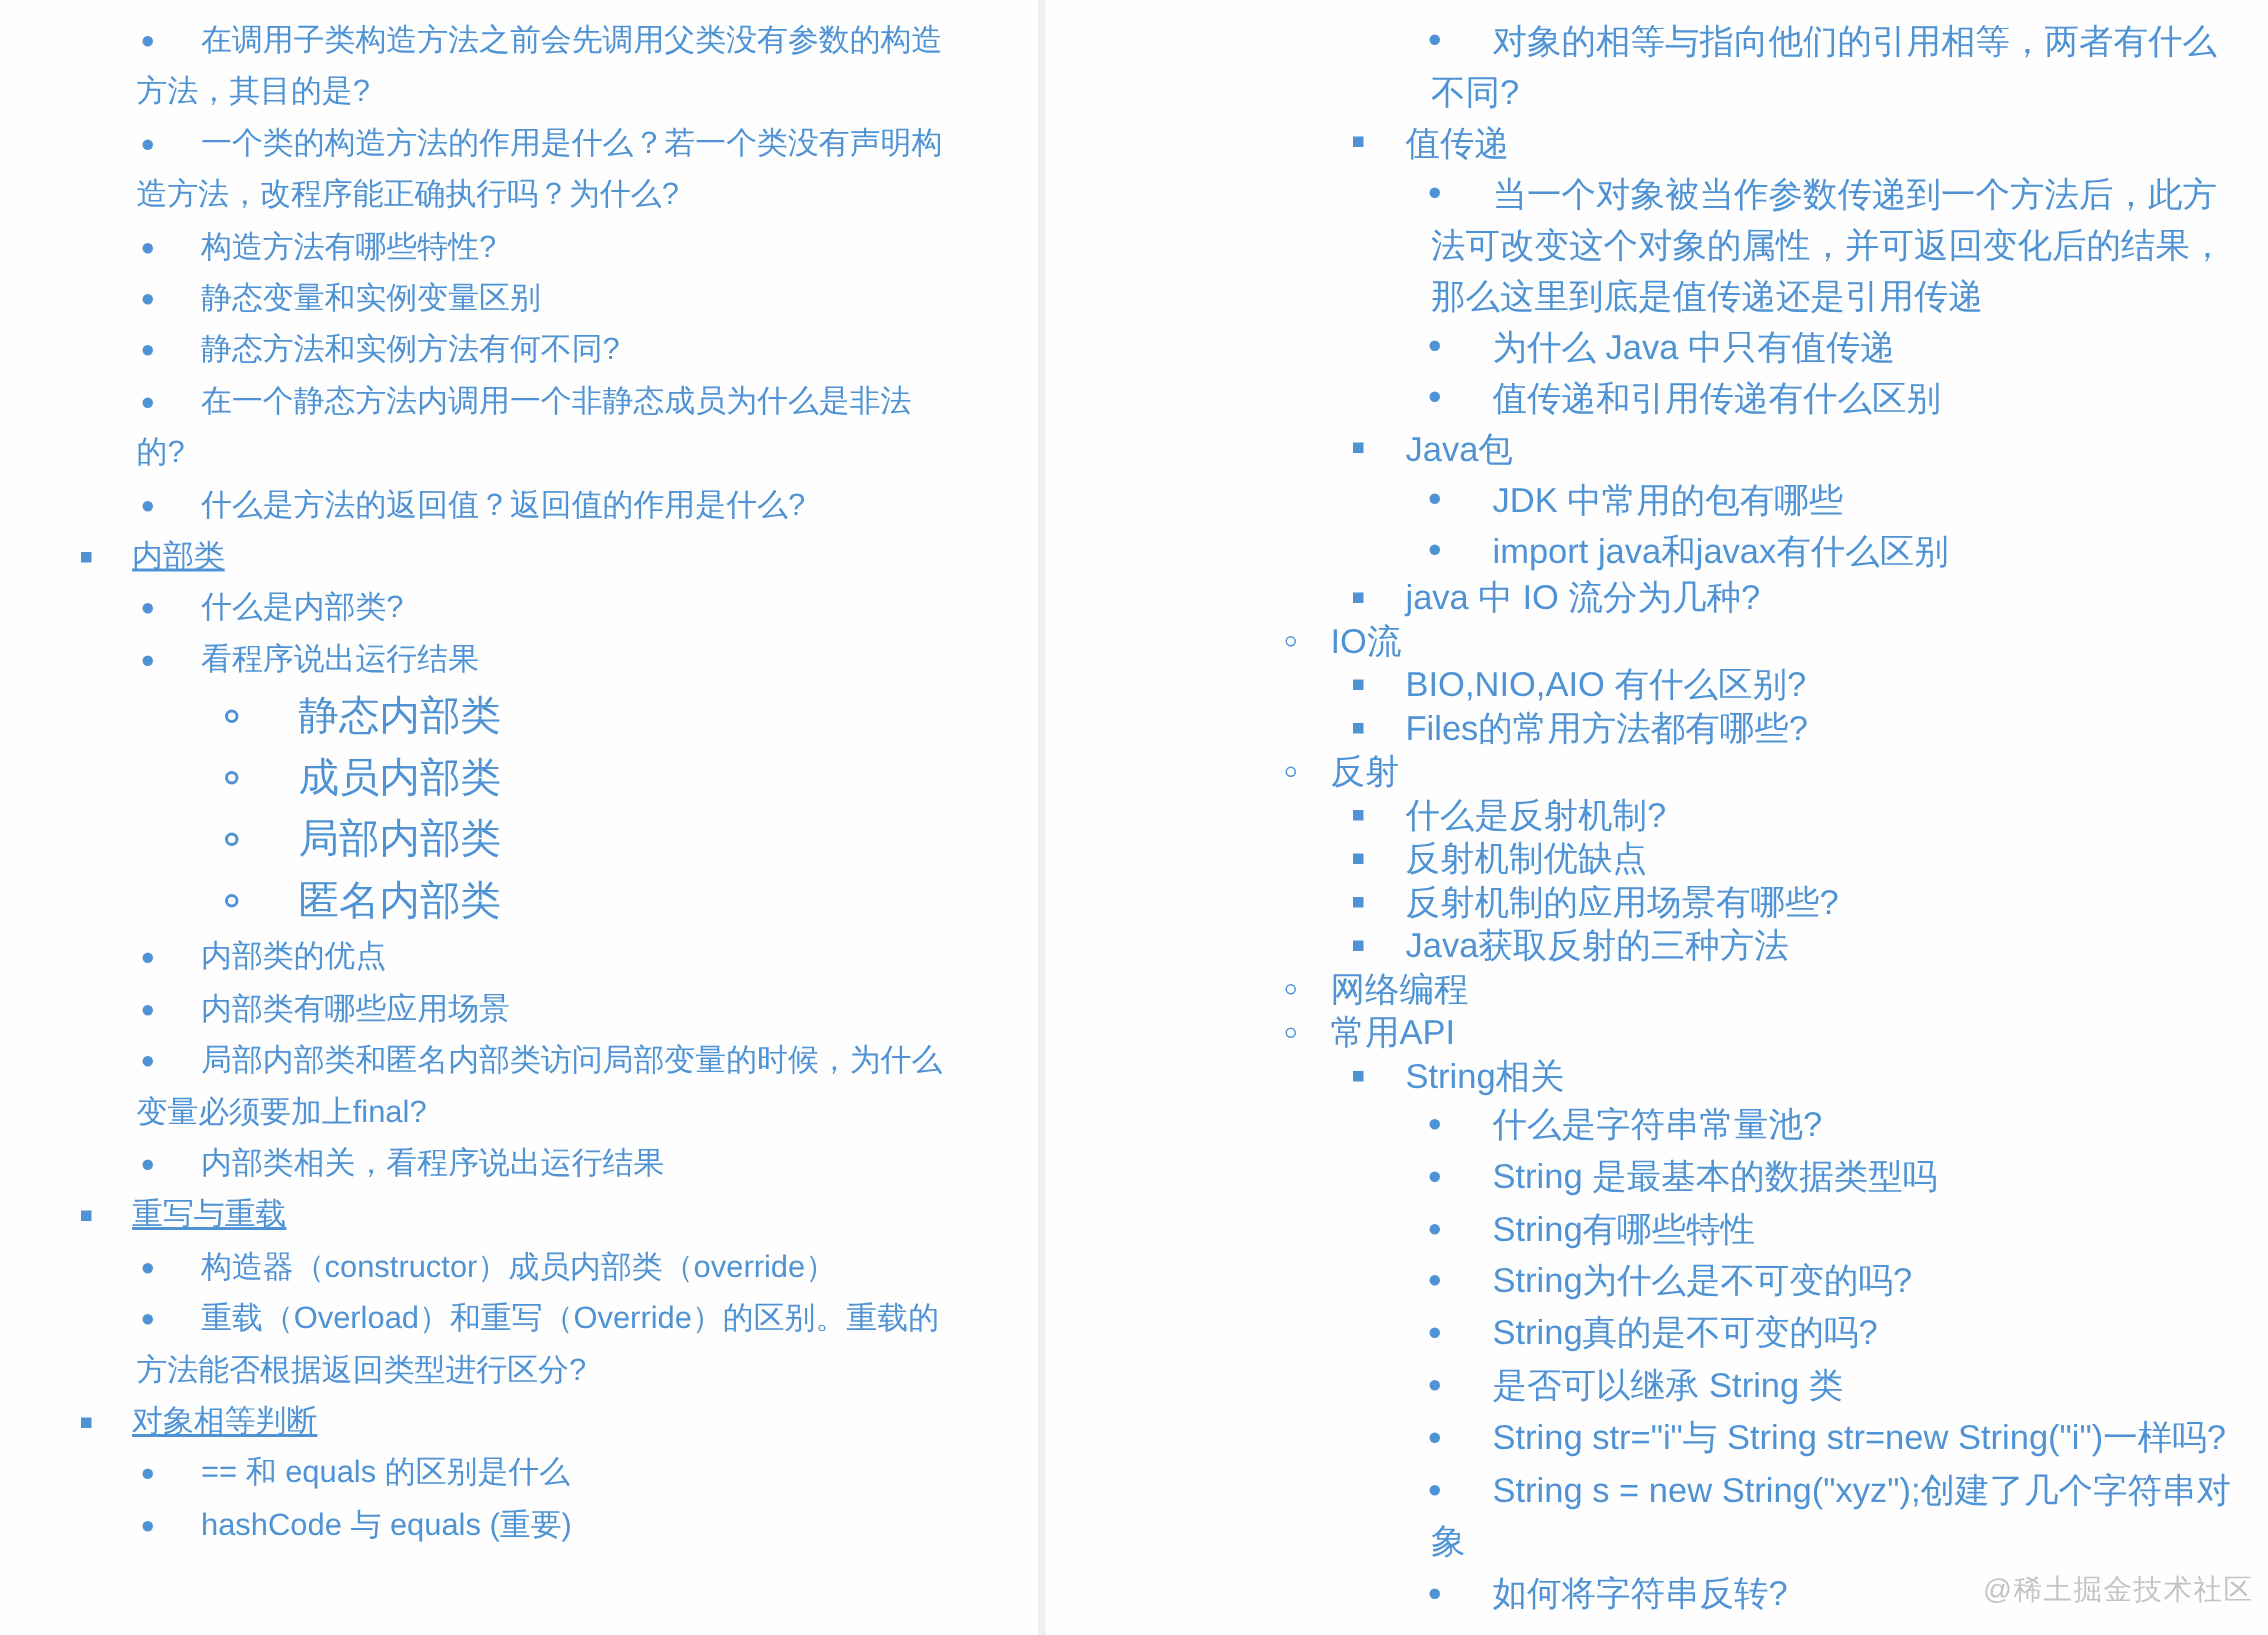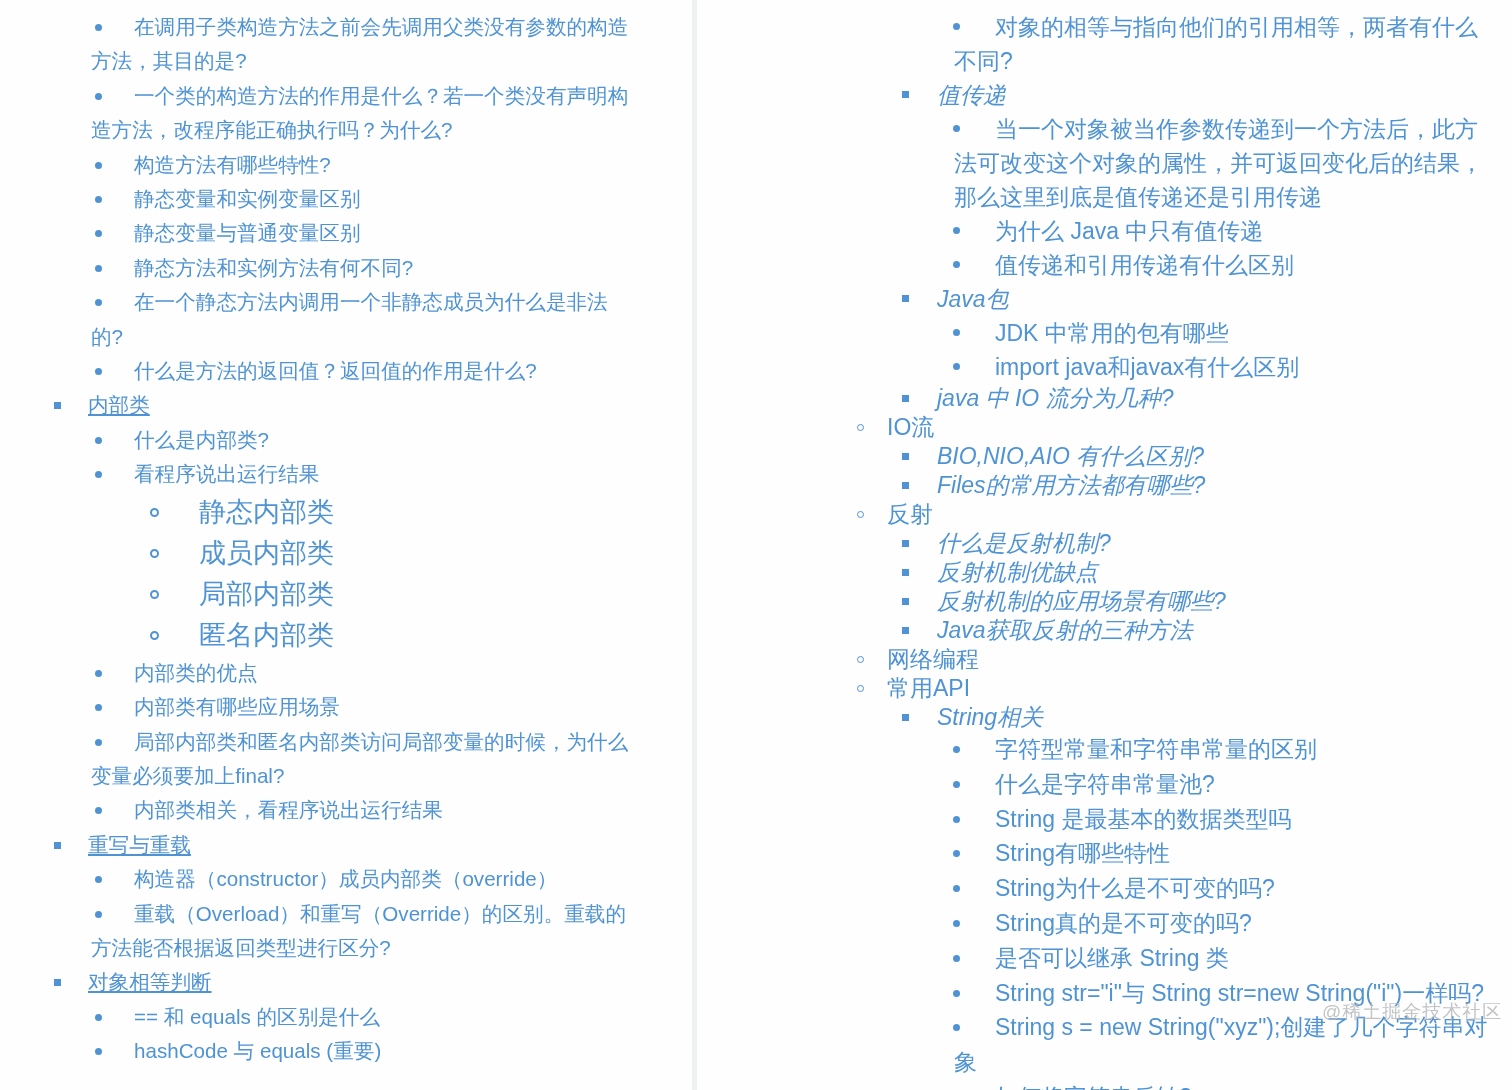--- a/index.html
+++ b/index.html
@@ -35,45 +35,44 @@
   .col-left .lvl2 .bullet{left:-34px;top:14px;}
   .col-left .lvl3{margin-left:79px;text-indent:43px;}
   .col-left .lvl3 .bullet{left:4px;top:14px;}
   .col-left .lvl4{margin-left:187px;line-height:41px;font-size:27px;}
   .col-left .lvl4 .bullet{left:-49px;top:16px;width:9px;height:9px;border-width:2px;}
 
   
   .col-right .item{line-height:34px;font-size:23px;}
   .col-right .lvl1{margin-left:875px;line-height:29px;}
   .col-right .lvl1 .bullet{left:-30px;top:11px;width:7px;height:7px;border-width:1.5px;}
-  .col-right .lvl2{margin-left:925px;font-style:italic;}
+  .col-right .lvl2{margin-left:925px;}
   .col-right .lvl2 .bullet{left:-35px;top:13px;}
   .col-right .lvl2.compact{line-height:29px;}
   .col-right .lvl2.compact .bullet{top:11px;}
   .col-right .lvl3{margin-left:942px;text-indent:41px;}
   .col-right .lvl3 .bullet{left:-1px;top:13px;}
   .col-right .med{line-height:34.8px;}
   .col-right .med .bullet{top:14px;}
 
   .watermark{
-    position:absolute;left:1322px;top:999px;
+    position:absolute;left:1322px;top:1047px;
     font-size:19px;letter-spacing:1px;color:var(--wm);opacity:.8;
   }
 </style>
 </head>
 <body>
 
 <div class="divider"></div>
 
 <div class="col col-left" id="col-left">
     <div class="item lvl3"><span class="bullet disc"></span><span class="txt">在调用子类构造方法之前会先调用父类没有参数的构造方法，其目的是?</span></div>
     <div class="item lvl3"><span class="bullet disc"></span><span class="txt">一个类的构造方法的作用是什么？若一个类没有声明构造方法，改程序能正确执行吗？为什么?</span></div>
     <div class="item lvl3"><span class="bullet disc"></span><span class="txt">构造方法有哪些特性?</span></div>
     <div class="item lvl3"><span class="bullet disc"></span><span class="txt">静态变量和实例变量区别</span></div>
-    <div class="item lvl3"><span class="bullet disc"></span><span class="txt">静态变量与普通变量区别</span></div>
     <div class="item lvl3"><span class="bullet disc"></span><span class="txt">静态方法和实例方法有何不同?</span></div>
     <div class="item lvl3"><span class="bullet disc"></span><span class="txt">在一个静态方法内调用一个非静态成员为什么是非法的?</span></div>
     <div class="item lvl3"><span class="bullet disc"></span><span class="txt">什么是方法的返回值？返回值的作用是什么?</span></div>
     <div class="item lvl2"><span class="bullet square"></span><span class="txt">内部类</span></div>
     <div class="item lvl3"><span class="bullet disc"></span><span class="txt">什么是内部类?</span></div>
     <div class="item lvl3"><span class="bullet disc"></span><span class="txt">看程序说出运行结果</span></div>
     <div class="item lvl4 xl"><span class="bullet circle"></span><span class="txt">静态内部类</span></div>
     <div class="item lvl4 xl"><span class="bullet circle"></span><span class="txt">成员内部类</span></div>
     <div class="item lvl4 xl"><span class="bullet circle"></span><span class="txt">局部内部类</span></div>
     <div class="item lvl4 xl"><span class="bullet circle"></span><span class="txt">匿名内部类</span></div>
@@ -102,21 +101,20 @@
     <div class="item lvl2 compact"><span class="bullet square"></span><span class="txt">BIO,NIO,AIO 有什么区别?</span></div>
     <div class="item lvl2 compact"><span class="bullet square"></span><span class="txt">Files的常用方法都有哪些?</span></div>
     <div class="item lvl1 compact"><span class="bullet circle"></span><span class="txt">反射</span></div>
     <div class="item lvl2 compact"><span class="bullet square"></span><span class="txt">什么是反射机制?</span></div>
     <div class="item lvl2 compact"><span class="bullet square"></span><span class="txt">反射机制优缺点</span></div>
     <div class="item lvl2 compact"><span class="bullet square"></span><span class="txt">反射机制的应用场景有哪些?</span></div>
     <div class="item lvl2 compact"><span class="bullet square"></span><span class="txt">Java获取反射的三种方法</span></div>
     <div class="item lvl1 compact"><span class="bullet circle"></span><span class="txt">网络编程</span></div>
     <div class="item lvl1 compact"><span class="bullet circle"></span><span class="txt">常用API</span></div>
     <div class="item lvl2 compact"><span class="bullet square"></span><span class="txt">String相关</span></div>
-    <div class="item lvl3 med"><span class="bullet disc"></span><span class="txt">字符型常量和字符串常量的区别</span></div>
     <div class="item lvl3 med"><span class="bullet disc"></span><span class="txt">什么是字符串常量池?</span></div>
     <div class="item lvl3 med"><span class="bullet disc"></span><span class="txt">String 是最基本的数据类型吗</span></div>
     <div class="item lvl3 med"><span class="bullet disc"></span><span class="txt">String有哪些特性</span></div>
     <div class="item lvl3 med"><span class="bullet disc"></span><span class="txt">String为什么是不可变的吗?</span></div>
     <div class="item lvl3 med"><span class="bullet disc"></span><span class="txt">String真的是不可变的吗?</span></div>
     <div class="item lvl3 med"><span class="bullet disc"></span><span class="txt">是否可以继承 String 类</span></div>
     <div class="item lvl3 med"><span class="bullet disc"></span><span class="txt">String str="i"与 String str=new String("i")一样吗?</span></div>
     <div class="item lvl3 med"><span class="bullet disc"></span><span class="txt">String s = new String("xyz");创建了几个字符串对象</span></div>
     <div class="item lvl3 med"><span class="bullet disc"></span><span class="txt">如何将字符串反转?</span></div>
   </div>

